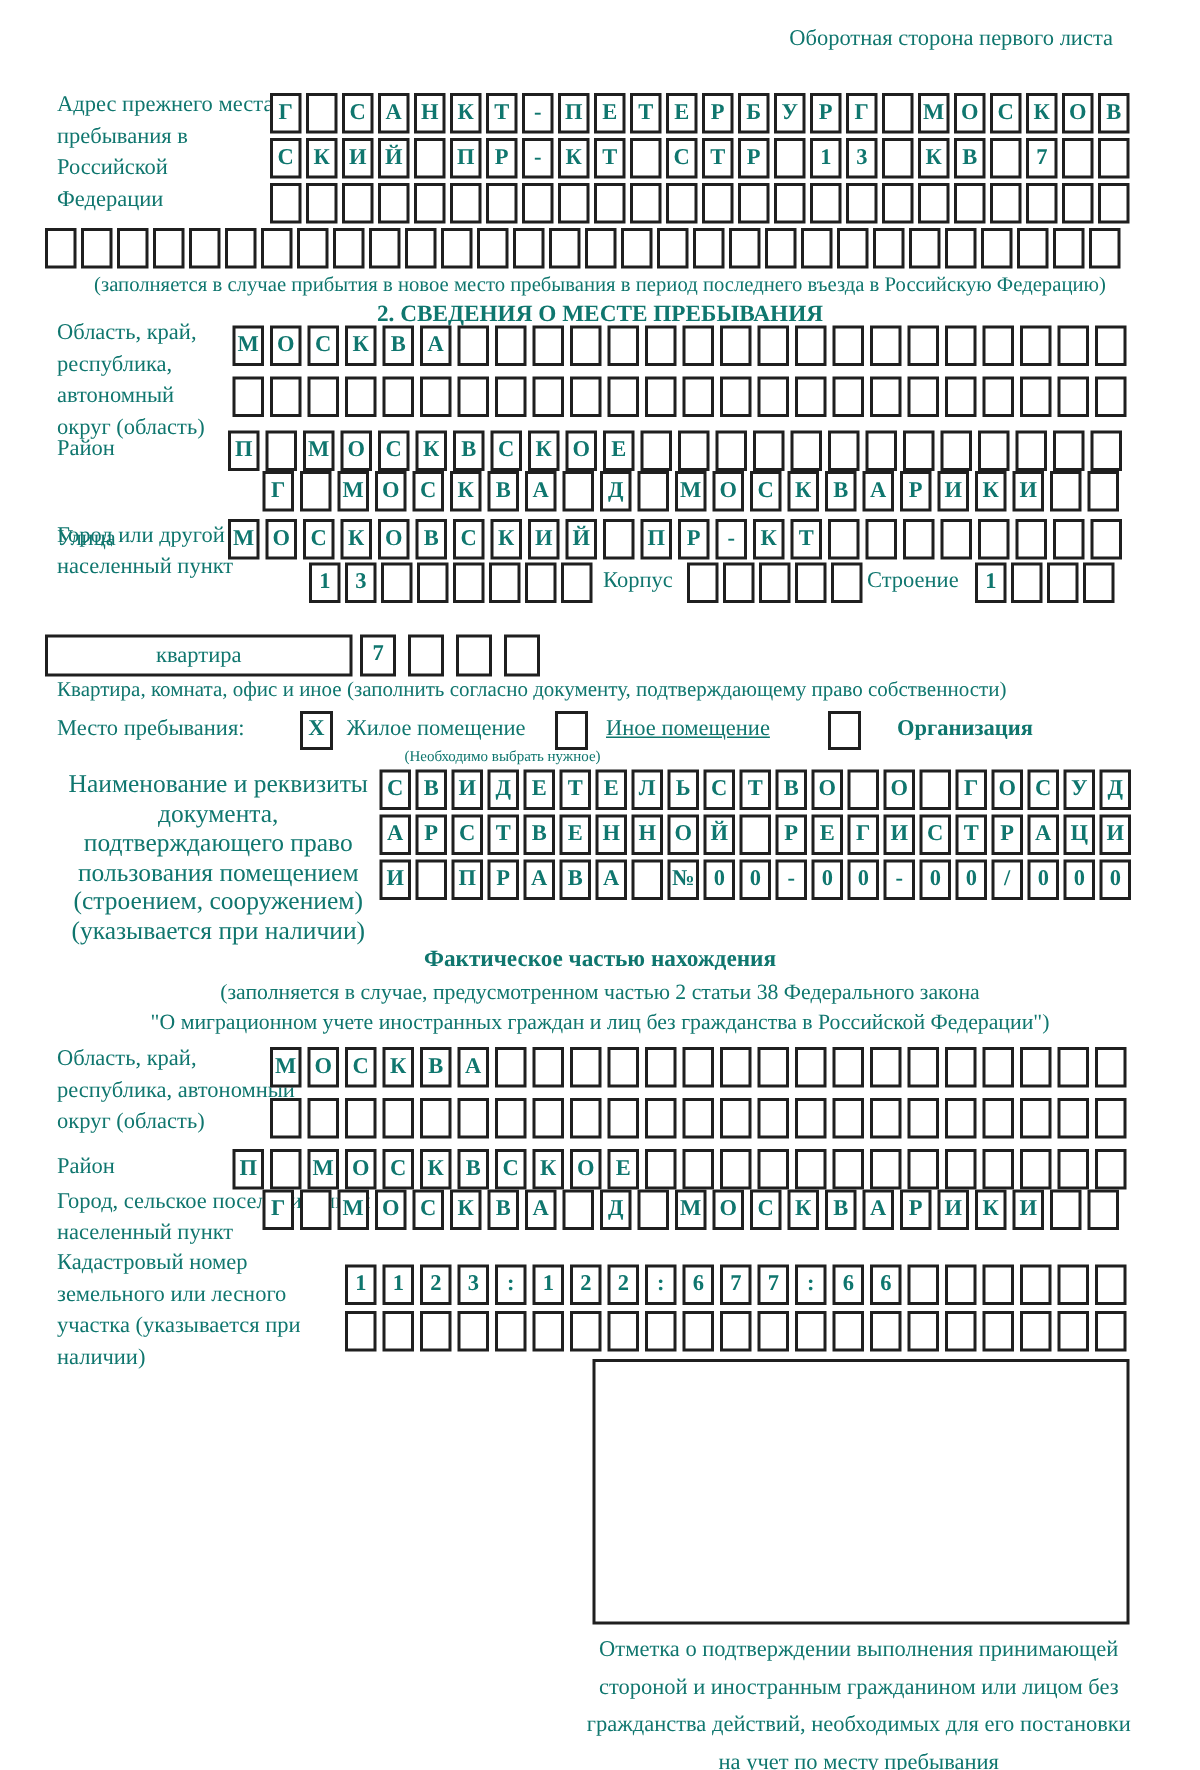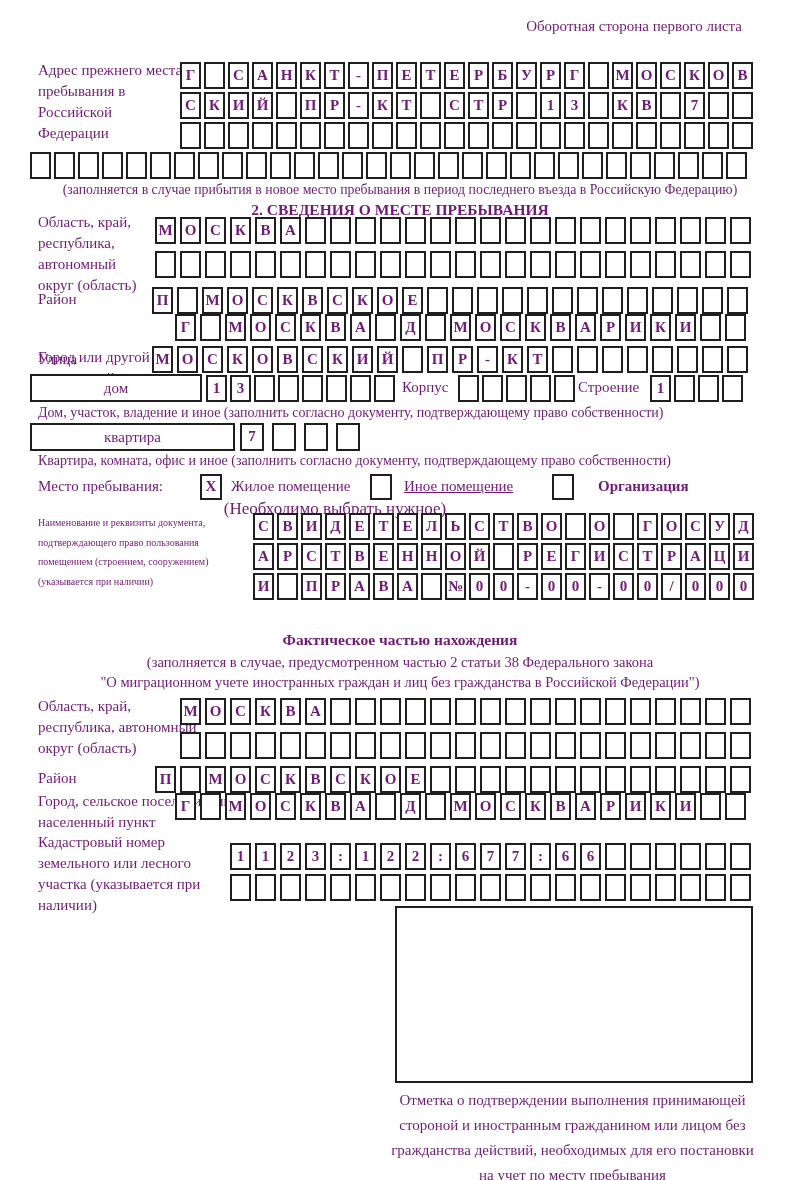--- a/index.html
+++ b/index.html
@@ -1,17 +1,17 @@
 <!DOCTYPE html>
 <html><head>
 <meta charset="utf-8">
 <style>
   html,body{margin:0;padding:0;background:#fff;}
   .page{position:relative;width:800px;height:1180px;background:#ffffff;
-        font-family:"Liberation Serif",serif;color:#701a75;overflow:hidden;}
+        font-family:"Liberation Serif",serif;color:#0f766e;overflow:hidden;}
   .abs{position:absolute;}
   .lbl{font-size:15px;line-height:21px;}
   .note{font-size:14px;}
   .center{text-align:center;}
   .bold{font-weight:bold;}
   .nowrap{white-space:nowrap;}
   .boxes{display:flex;gap:4px;}
   .boxes.tight{gap:3px;}
   .cell{box-sizing:border-box;flex:0 0 auto;width:21px;height:27px;border:2px solid #1f1f1f;
         font-size:15px;font-weight:600;line-height:22px;text-align:center;background:#fff;}
@@ -275,21 +275,20 @@
       <span class="cell"></span>
       <span class="cell"></span>
       <span class="cell"></span>
       <span class="cell"></span>
       <span class="cell"></span>
       <span class="cell"></span>
       <span class="cell"></span>
       <span class="cell"></span>
     </div>
 
-  <div class="abs wide-box" style="left:30px;top:374px;width:172px;">дом</div>
   <div class="abs boxes tight" style="left:206px;top:375px;">
       <span class="cell">1</span>
       <span class="cell">3</span>
       <span class="cell"></span>
       <span class="cell"></span>
       <span class="cell"></span>
       <span class="cell"></span>
       <span class="cell"></span>
       <span class="cell"></span>
     </div>
@@ -301,41 +300,40 @@
       <span class="cell"></span>
       <span class="cell"></span>
     </div>
   <div class="abs lbl" style="left:578px;top:377px;">Строение</div>
   <div class="abs boxes tight" style="left:650px;top:375px;">
       <span class="cell">1</span>
       <span class="cell"></span>
       <span class="cell"></span>
       <span class="cell"></span>
     </div>
-  <div class="abs note" style="left:38px;top:405px;">Дом, участок, владение и иное (заполнить согласно документу, подтверждающему право собственности)</div>
 
   <div class="abs wide-box" style="left:30px;top:423px;width:205px;">квартира</div>
   <div class="abs boxes big" style="left:240px;top:423px;">
       <span class="cell">7</span>
       <span class="cell"></span>
       <span class="cell"></span>
       <span class="cell"></span>
     </div>
   <div class="abs note" style="left:38px;top:453px;">Квартира, комната, офис и иное (заполнить согласно документу, подтверждающему право собственности)</div>
 
   <div class="abs lbl" style="left:38px;top:476px;">Место пребывания:</div>
   <div class="abs checkcell" style="left:200px;top:474px;">X</div>
   <div class="abs lbl" style="left:231px;top:476px;">Жилое помещение</div>
   <div class="abs checkcell" style="left:370px;top:474px;"></div>
   <div class="abs lbl" style="left:404px;top:476px;text-decoration:underline;">Иное помещение</div>
   <div class="abs checkcell" style="left:552px;top:474px;"></div>
   <div class="abs lbl" style="left:598px;top:476px;font-weight:bold;">Организация</div>
-  <div class="abs center" style="left:185px;top:499px;width:300px;font-size:17px;">(Необходимо выбрать нужное)</div>
-
-  <div class="abs" style="left:38px;top:513px;width:215px;font-size:10px;line-height:19.5px;">Наименование и реквизиты документа, подтверждающего право пользования помещением (строением, сооружением) (указывается при наличии)</div>
+  <div class="abs center" style="left:185px;top:499px;width:300px;font-size:10px;">(Необходимо выбрать нужное)</div>
+
+  <div class="abs" style="left:38px;top:513px;width:215px;font-size:17px;line-height:19.5px;text-align:center;">Наименование и реквизиты документа, подтверждающего право пользования помещением (строением, сооружением) (указывается при наличии)</div>
   <div class="abs boxes tight" style="left:253px;top:513px;">
       <span class="cell">С</span>
       <span class="cell">В</span>
       <span class="cell">И</span>
       <span class="cell">Д</span>
       <span class="cell">Е</span>
       <span class="cell">Т</span>
       <span class="cell">Е</span>
       <span class="cell">Л</span>
       <span class="cell">Ь</span>

